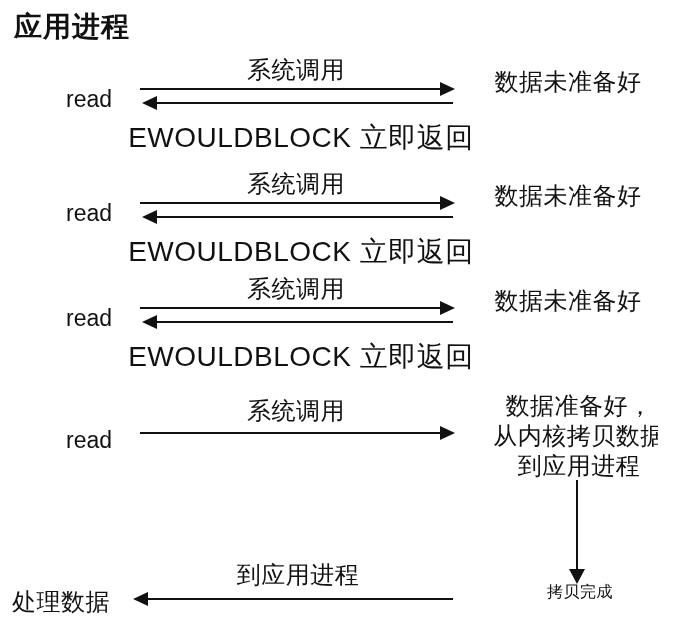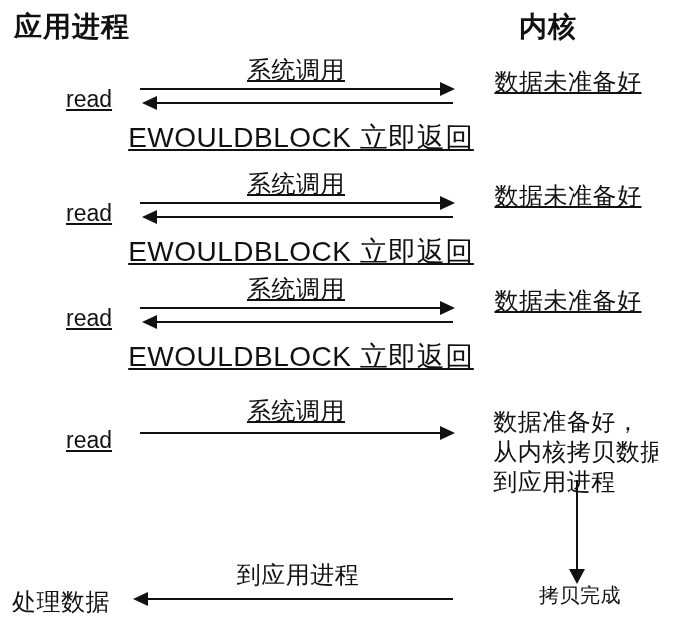--- a/index.html
+++ b/index.html
@@ -5,50 +5,49 @@
   html,body{margin:0;padding:0;background:#fff;}
   .canvas{
     position:relative;width:658px;height:617px;overflow:hidden;
     background:var(--bg,#ffffff);color:var(--text,#111111);
     font-family:"Liberation Sans","DejaVu Sans",sans-serif;
   }
   .hdr{position:absolute;top:8px;font-size:28px;font-weight:bold;letter-spacing:1px;white-space:nowrap;}
   .hdr-left{left:14px;}
   .hdr-right{left:548px;transform:translateX(-50%);}
   .round{position:absolute;left:0;width:677px;height:0;}
-  .lbl{position:absolute;white-space:nowrap;line-height:1.1;text-decoration:underline;}
+  .lbl{position:absolute;white-space:nowrap;line-height:1.1;}
   .call-label{left:296px;top:0;transform:translateX(-50%);font-size:24px;letter-spacing:0.5px;}
   .read-label{left:66px;top:30px;font-size:23px;text-align:center;}
   .arrow{position:absolute;height:2px;background:var(--line,#111111);}
   .a-right{left:140px;width:301px;top:31px;}
   .a-right::after{content:"";position:absolute;right:-14px;top:-6px;width:0;height:0;
     border-left:15px solid var(--line,#111111);border-top:7px solid transparent;border-bottom:7px solid transparent;}
   .a-left{left:156px;width:297px;top:45px;}
   .a-left::before{content:"";position:absolute;left:-14px;top:-6px;width:0;height:0;
     border-right:15px solid var(--line,#111111);border-top:7px solid transparent;border-bottom:7px solid transparent;}
   .return-label{left:301px;top:66px;transform:translateX(-50%);font-size:28px;letter-spacing:0.5px;}
   .kernel-state{left:568px;top:12px;transform:translateX(-50%);font-size:24px;letter-spacing:0.5px;}
   .final-round .a-right{top:34px;}
   .kernel-block{position:absolute;left:579px;top:-7px;transform:translateX(-50%);
-    font-size:24px;letter-spacing:0.5px;line-height:30px;white-space:nowrap;margin-top:16px;}
+    font-size:24px;letter-spacing:0.5px;line-height:30px;text-align:center;white-space:nowrap;}
   .down-arrow{position:absolute;left:576px;top:480px;width:2px;height:90px;background:var(--line,#111111);}
   .down-arrow::after{content:"";position:absolute;left:-7px;bottom:-14px;width:0;height:0;
     border-top:15px solid var(--line,#111111);border-left:8px solid transparent;border-right:8px solid transparent;}
   .success-label{position:absolute;left:298px;top:559px;transform:translateX(-50%);font-size:24px;letter-spacing:0.5px;white-space:nowrap;}
   .bottom-arrow{left:147px;width:306px;top:598px;}
   .process-label{position:absolute;left:12px;top:586px;font-size:24px;letter-spacing:0.5px;white-space:nowrap;}
-  .copy-done-label{position:absolute;left:580px;top:582px;transform:translateX(-50%);font-size:20px;letter-spacing:0.5px;white-space:nowrap;}
+  .copy-done-label{position:absolute;left:580px;top:582px;transform:translateX(-50%);font-size:16px;letter-spacing:0.5px;white-space:nowrap;}
 </style>
 </head>
 <body>
 
 <div class="canvas" style="--text: #111111; --line: #111111; --bg: #ffffff;">
 
   <div class="hdr hdr-left">应用进程</div>
-  <div class="hdr hdr-right">内核</div>
 
   <div class="round" style="top:57px">
     <div class="lbl call-label">系统调用</div>
     <div class="lbl read-label">read</div>
     <div class="arrow a-right"></div>
     <div class="arrow a-left"></div>
     <div class="lbl return-label">EWOULDBLOCK 立即返回</div>
     <div class="lbl kernel-state">数据未准备好</div>
   </div>
 

